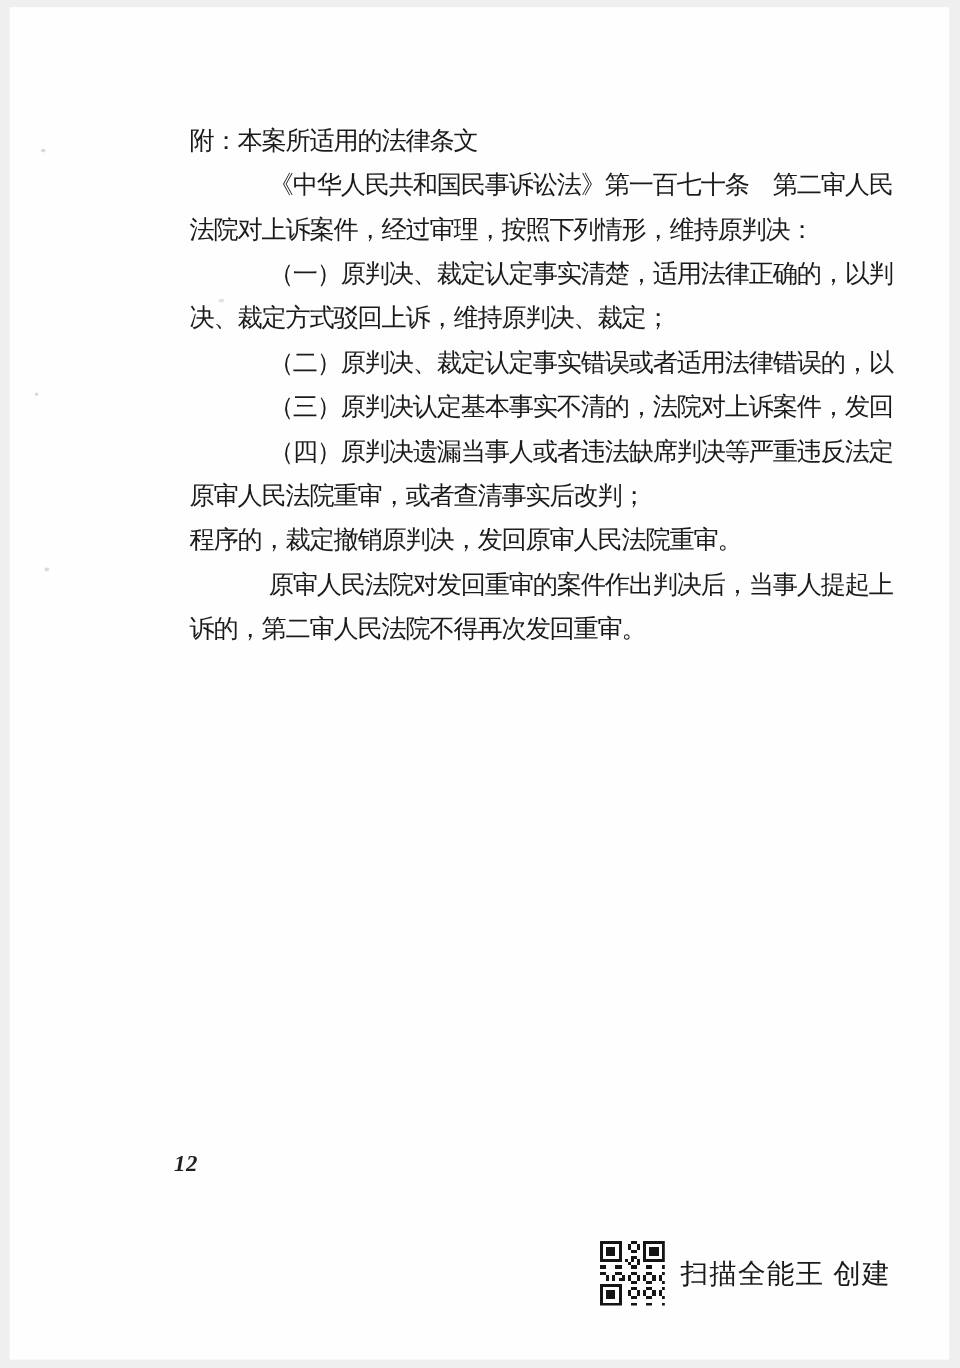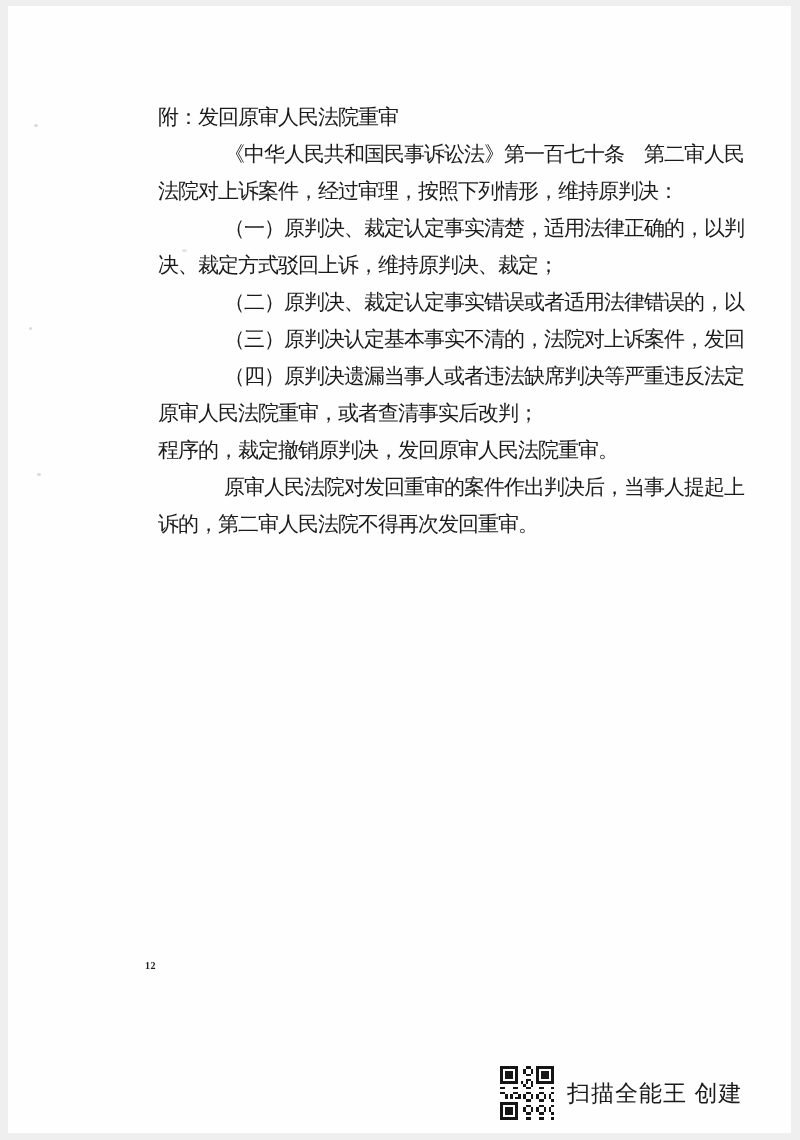--- a/index.html
+++ b/index.html
@@ -35,30 +35,31 @@
     font-size: 21px;
     letter-spacing: -1px;
     color: #1b1b1b;
     white-space: nowrap;
   }
   .line.indent { text-indent: 40px; text-align: right; }
   .page-number {
     position: absolute;
     left: 137px;
     top: 954px;
-    font-size: 10px;
+    font-size: 19px;
     font-weight: bold;
     color: #1f1f1f;
     letter-spacing: 0.5px;
     font-family: "Liberation Serif", "DejaVu Serif", serif;
+    font-style: italic;
   }
   .scan-footer {
     position: absolute;
     left: 492px;
-    top: 1059px;
+    top: 1027px;
     height: 56px;
     display: flex;
     align-items: center;
     gap: 13px;
   }
   .qr {
     width: 54px;
     height: 54px;
     display: block;
   }
@@ -84,21 +85,21 @@
 
 <div class="screen">
   <div class="page">
 
     <div class="speck s1"></div>
     <div class="speck s2"></div>
     <div class="speck s3"></div>
     <div class="speck s4"></div>
 
     <div class="textblock" id="textblock">
-      <div class="line">附：发回原审人民法院重审</div>
+      <div class="line">附：本案所适用的法律条文</div>
 
     <div class="line indent">《中华人民共和国民事诉讼法》第一百七十条　第二审人民</div>
         <div class="line">法院对上诉案件，经过审理，按照下列情形，维持原判决：</div>
         <div class="line indent">（一）原判决、裁定认定事实清楚，适用法律正确的，以判</div>
         <div class="line">决、裁定方式驳回上诉，维持原判决、裁定；</div>
         <div class="line indent">（二）原判决、裁定认定事实错误或者适用法律错误的，以</div>
         <div class="line indent">（三）原判决认定基本事实不清的，法院对上诉案件，发回</div>
         <div class="line indent">（四）原判决遗漏当事人或者违法缺席判决等严重违反法定</div>
         <div class="line">原审人民法院重审，或者查清事实后改判；</div>
         <div class="line">程序的，裁定撤销原判决，发回原审人民法院重审。</div>

